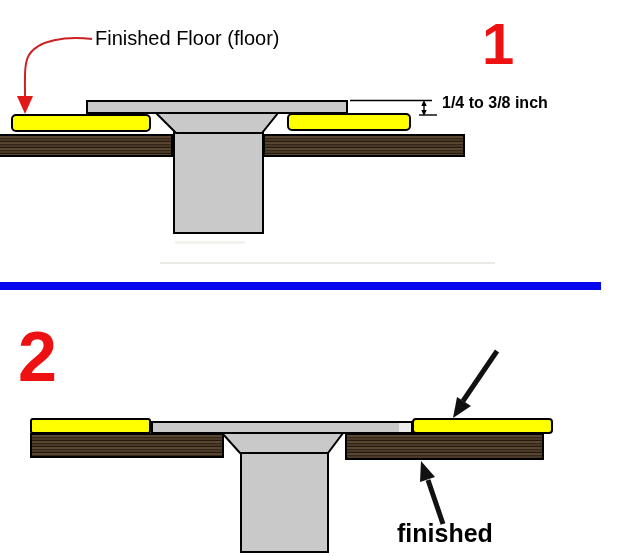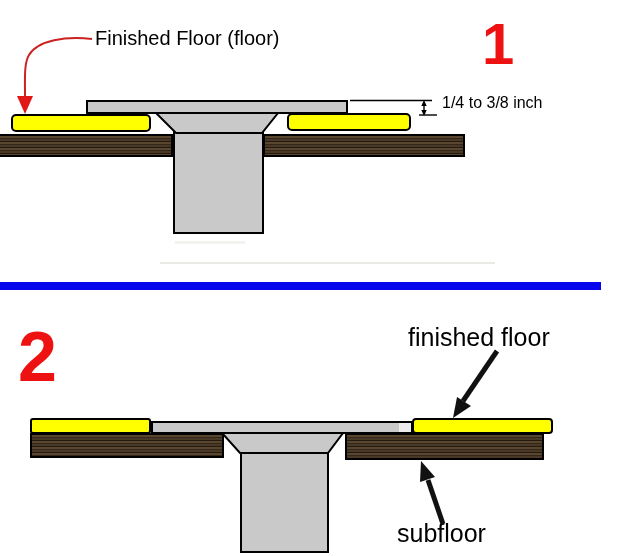--- a/index.html
+++ b/index.html
@@ -14,21 +14,21 @@
       #5a462f 0px, #5a462f 2px,
       #33271a 2px, #33271a 3px,
       #4a3826 3px, #4a3826 5px,
       #241b10 5px, #241b10 6px);
     border:2px solid #000;
   }
   .tile{background:#ffff00;border:2px solid #000;}
   .plate{background:#c9c9c9;border:2px solid #000;}
   .stepnum{color:#ee1111;font-weight:bold;line-height:1;letter-spacing:0;}
   .lbl{white-space:nowrap;}
-  .bold{font-weight:normal;}
+  .bold{font-weight:bold;}
   .divider{background:#0505ee;}
   svg{display:block;}
   .overlay{position:absolute;left:0;top:0;pointer-events:none;}
 </style>
 </head>
 <body>
 
 <div class="stage">
 
   <div class="abs wood" style="left:0px;top:134px;width:173px;height:23px;border-left:none;"></div>
@@ -60,23 +60,22 @@
     <polygon points="222,433 343,433 328,453 240,453" fill="#c9c9c9" stroke="#000" stroke-width="2"></polygon>
   </svg>
 
   <div class="abs plate" style="left:151px;top:421px;width:262px;height:13px;background:linear-gradient(90deg,#c9c9c9 0 246px,#ececec 246px);"></div>
 
   <div class="abs tile" style="left:30px;top:418px;width:121px;height:16px;border-radius:3px;"></div>
   <div class="abs tile" style="left:412px;top:418px;width:141px;height:16px;border-radius:4px;"></div>
 
   <div class="abs stepnum" style="left:18px;top:322px;font-size:70px;">2</div>
 
-  <div class="abs lbl bold" style="left:408px;top:323px;font-size:25px;">finished floor</div>
 
-  <div class="abs lbl bold" style="left:397px;top:519px;font-size:25px;">subfloor</div>
+  <div class="abs lbl bold" style="left:397px;top:519px;font-size:25px;">finished</div>
 
   <svg class="overlay" width="621" height="556" viewBox="0 0 621 556">
 
     <rect x="160" y="262" width="335" height="2" fill="#e9e9e6"></rect>
     <rect x="175" y="241" width="70" height="3" fill="#f2f2ef"></rect>
 
     <g>
       <path d="M92,39 C66,36 38,40 29,55 C24,63 25,78 25,96" fill="none" stroke="#cc2222" stroke-width="2"></path>
       <polygon points="17,96 33,96 25,114" fill="#e01818"></polygon>
     </g>

